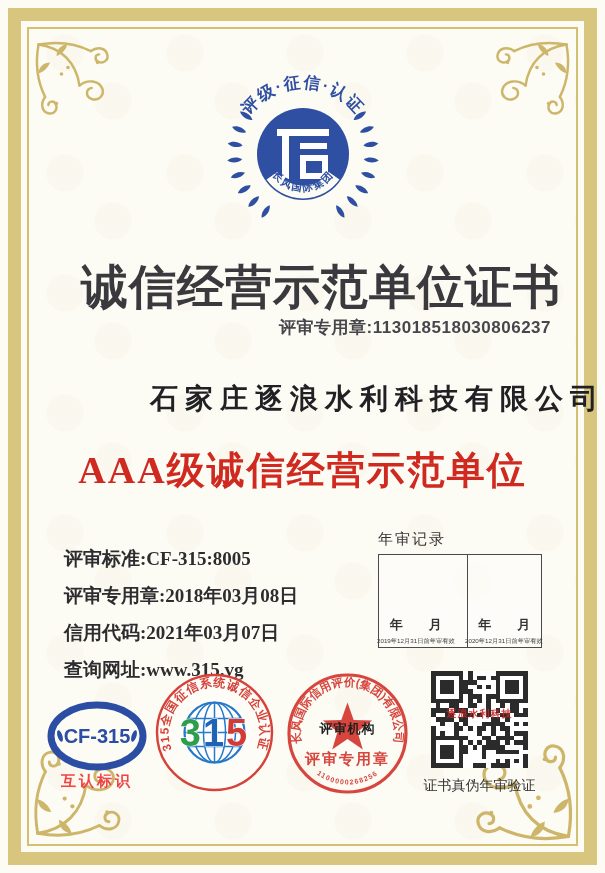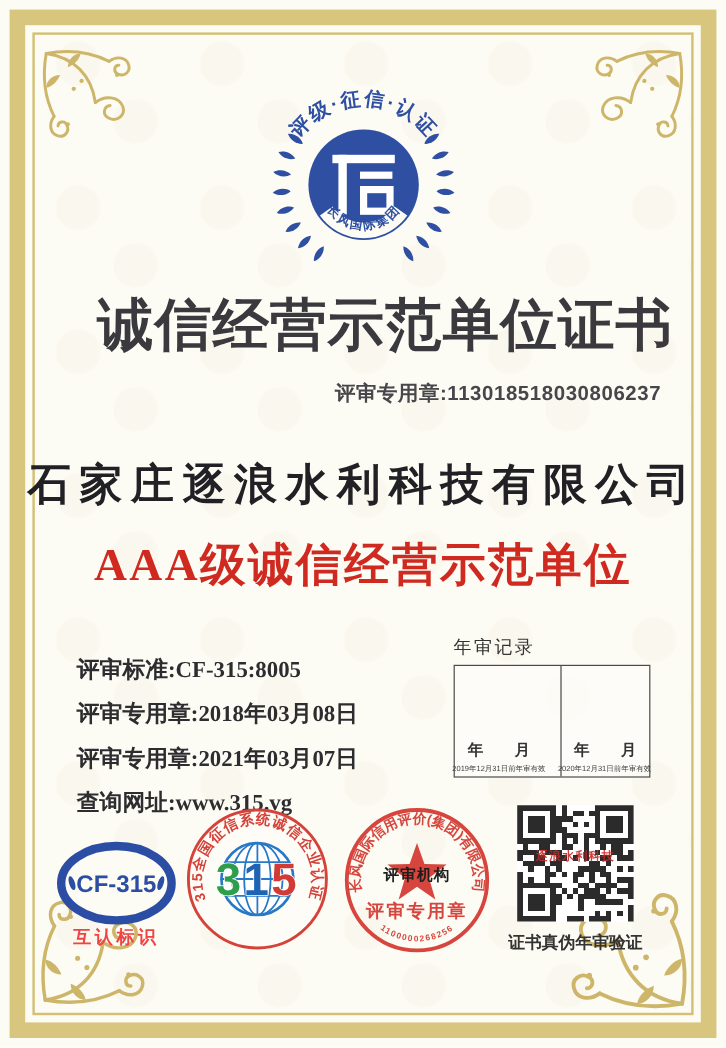--- a/index.html
+++ b/index.html
@@ -14,26 +14,26 @@
      background-size:120px 120px;}
   .fl{position:absolute;color:#cdb66a;}
   .fl svg{width:100%;height:100%;}
   .fl-tl{left:32px;top:38px;width:90px;height:90px;}
   .fl-tr{right:32px;top:38px;width:90px;height:90px;transform:scaleX(-1);}
   .fl-bl{left:30px;bottom:32px;width:106px;height:106px;transform:scaleY(-1);}
   .fl-br{right:28px;bottom:28px;width:118px;height:118px;transform:scale(-1,-1);}
   
   .logo{position:absolute;left:224px;top:72px;width:158px;height:158px;}
   
-  .title{position:absolute;top:240px;left:0;right:0;text-align:center;
+  .title{position:absolute;top:256px;left:0;right:0;text-align:center;
          font-size:47px;font-weight:900;color:#3a3a3e;letter-spacing:1px;padding-left:37px;}
   .credit{position:absolute;top:316px;right:54px;font-size:17px;font-weight:700;
           color:#47474b;letter-spacing:.5px;}
-  .company{position:absolute;top:380px;left:0;right:0;text-align:center;
-           font-size:36px;font-weight:800;color:#212125;letter-spacing:7px;}
+  .company{position:absolute;top:380px;left:0;right:0;text-align:right;
+           font-size:28px;font-weight:800;color:#212125;letter-spacing:7px;}
   .award{position:absolute;top:445px;left:0;right:0;text-align:center;
          font-family:"Liberation Serif",serif;font-size:38px;font-weight:800;
          color:#cf2920;letter-spacing:2px;}
   
   .details{position:absolute;left:64px;top:540px;font-family:"Liberation Serif",serif;
            font-size:19px;font-weight:700;color:#2d2d30;line-height:37px;}
   
   .annual{position:absolute;left:378px;top:530px;width:164px;}
   .annual-title{font-family:"Liberation Serif",serif;font-size:15px;font-weight:400;
                 color:#333;margin-bottom:5px;letter-spacing:2px;}
@@ -48,21 +48,21 @@
   .mutual{position:absolute;left:40px;top:772px;width:114px;text-align:center;
           font-family:Liberation Mono, monospace;font-size:15px;font-weight:700;
           color:#ef4444;letter-spacing:3px;}
   .globe{position:absolute;left:153px;top:671px;width:123px;height:123px;}
   .seal{position:absolute;left:286px;top:672px;width:123px;height:123px;}
   .qr{position:absolute;left:431px;top:671px;width:97px;height:97px;background:#fff;}
   .qr svg{width:100%;height:100%;display:block;}
   .qr-overlay{position:absolute;left:431px;top:707px;width:97px;text-align:center;
               font-size:10px;font-weight:700;color:rgba(198,38,38,.88);letter-spacing:1px;}
   .qr-caption{position:absolute;left:423px;top:777px;width:113px;text-align:center;
-              font-family:"Liberation Serif",serif;font-size:14px;font-weight:700;color:#333;}
+              font-family:"Liberation Serif",serif;font-size:14px;font-weight:400;color:#333;}
   svg text{font-family:"Liberation Sans",sans-serif;}
 </style>
 </head>
 <body>
 
 <div class="cert">
 
   <svg width="0" height="0" style="position:absolute">
     <defs>
       <symbol id="flourish" viewBox="0 0 110 110">
@@ -142,21 +142,21 @@
   </div>
 
   <div class="title">诚信经营示范单位证书</div>
   <div class="credit">评审专用章:113018518030806237</div>
   <div class="company">石家庄逐浪水利科技有限公司</div>
   <div class="award">AAA级诚信经营示范单位</div>
 
   <div class="details">
     <div>评审标准:CF-315:8005</div>
     <div>评审专用章:2018年03月08日</div>
-    <div>评审专用章:2021年03月07日</div>
+    <div>信用代码:2021年03月07日</div>
     <div>查询网址:www.315.vg</div>
   </div>
 
   <div class="annual">
     <div class="annual-title">年审记录</div>
     <div class="annual-table">
       <div class="cell">
         <div class="ym">年　　月</div>
         <div class="note">2019年12月31日前年审有效</div>
       </div>

